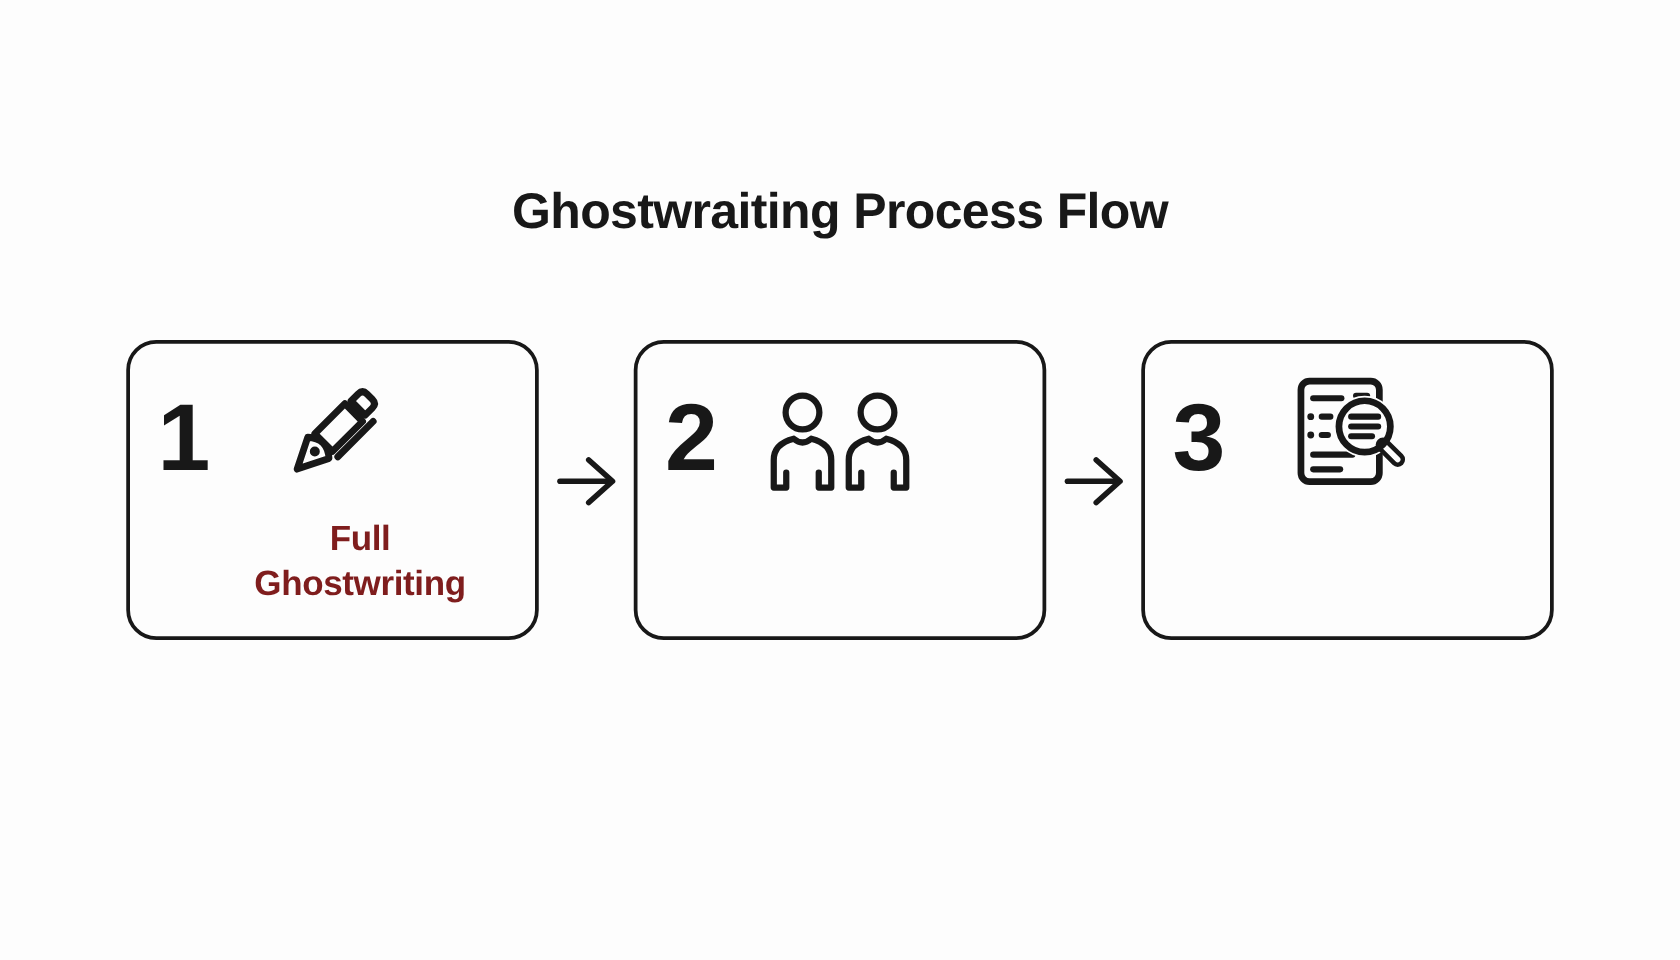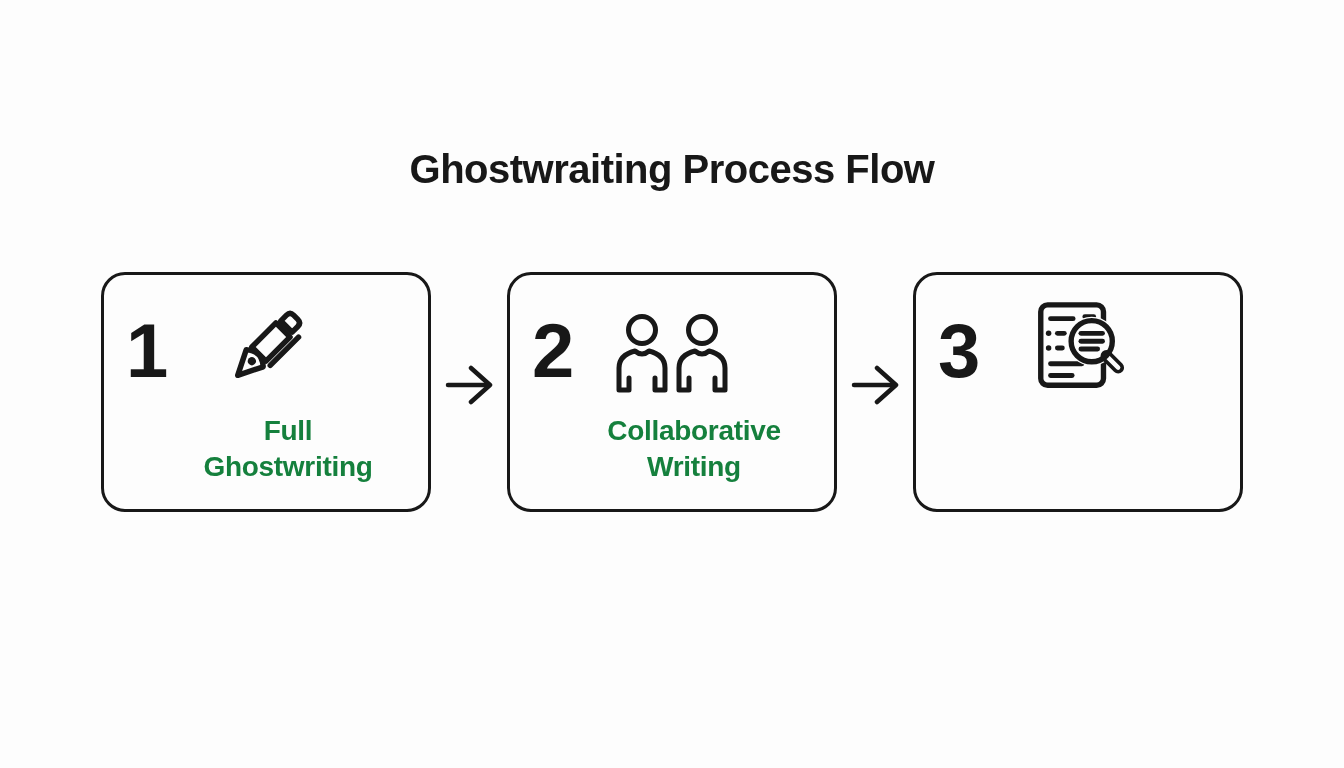--- a/index.html
+++ b/index.html
@@ -62,21 +62,21 @@
     position: absolute;
     left: 0;
     right: 0;
     bottom: 24px;
     text-align: center;
     font-size: 28px;
     font-weight: bold;
     line-height: 36px;
     letter-spacing: -0.3px;
     white-space: pre-line;
-    color: #15803d;
+    color: #7f1d1d;
     padding-left: 44px;
   }
   .connector {
     width: 76px;
     display: flex;
     align-items: center;
     justify-content: center;
   }
   .connector svg { transform: translateY(-7px); }
 </style>
@@ -118,22 +118,20 @@
         <g>
           <circle cx="27" cy="17" r="13.5"></circle>
           <path d="M4 77 L4 55 Q4 42 20 38 Q27 44 34 38 Q50 42 50 55 L50 77 L40 77 L40 65 M14 65 L14 77 L4 77"></path>
         </g>
         <g transform="translate(60 0)">
           <circle cx="27" cy="17" r="13.5"></circle>
           <path d="M4 77 L4 55 Q4 42 20 38 Q27 44 34 38 Q50 42 50 55 L50 77 L40 77 L40 65 M14 65 L14 77 L4 77"></path>
         </g>
       </svg>
     </span>
-    <div class="step-label">Collaborative
-Writing</div>
   </div>
 
   <div class="connector">
     <svg width="48" height="44" viewBox="0 0 48 44" fill="none" stroke="#181818" stroke-width="4.5" stroke-linecap="round" stroke-linejoin="round">
       <line x1="3" y1="22" x2="43" y2="22"></line>
       <polyline points="26,5 45,22 26,39"></polyline>
     </svg>
   </div>
 
   <div class="step">

